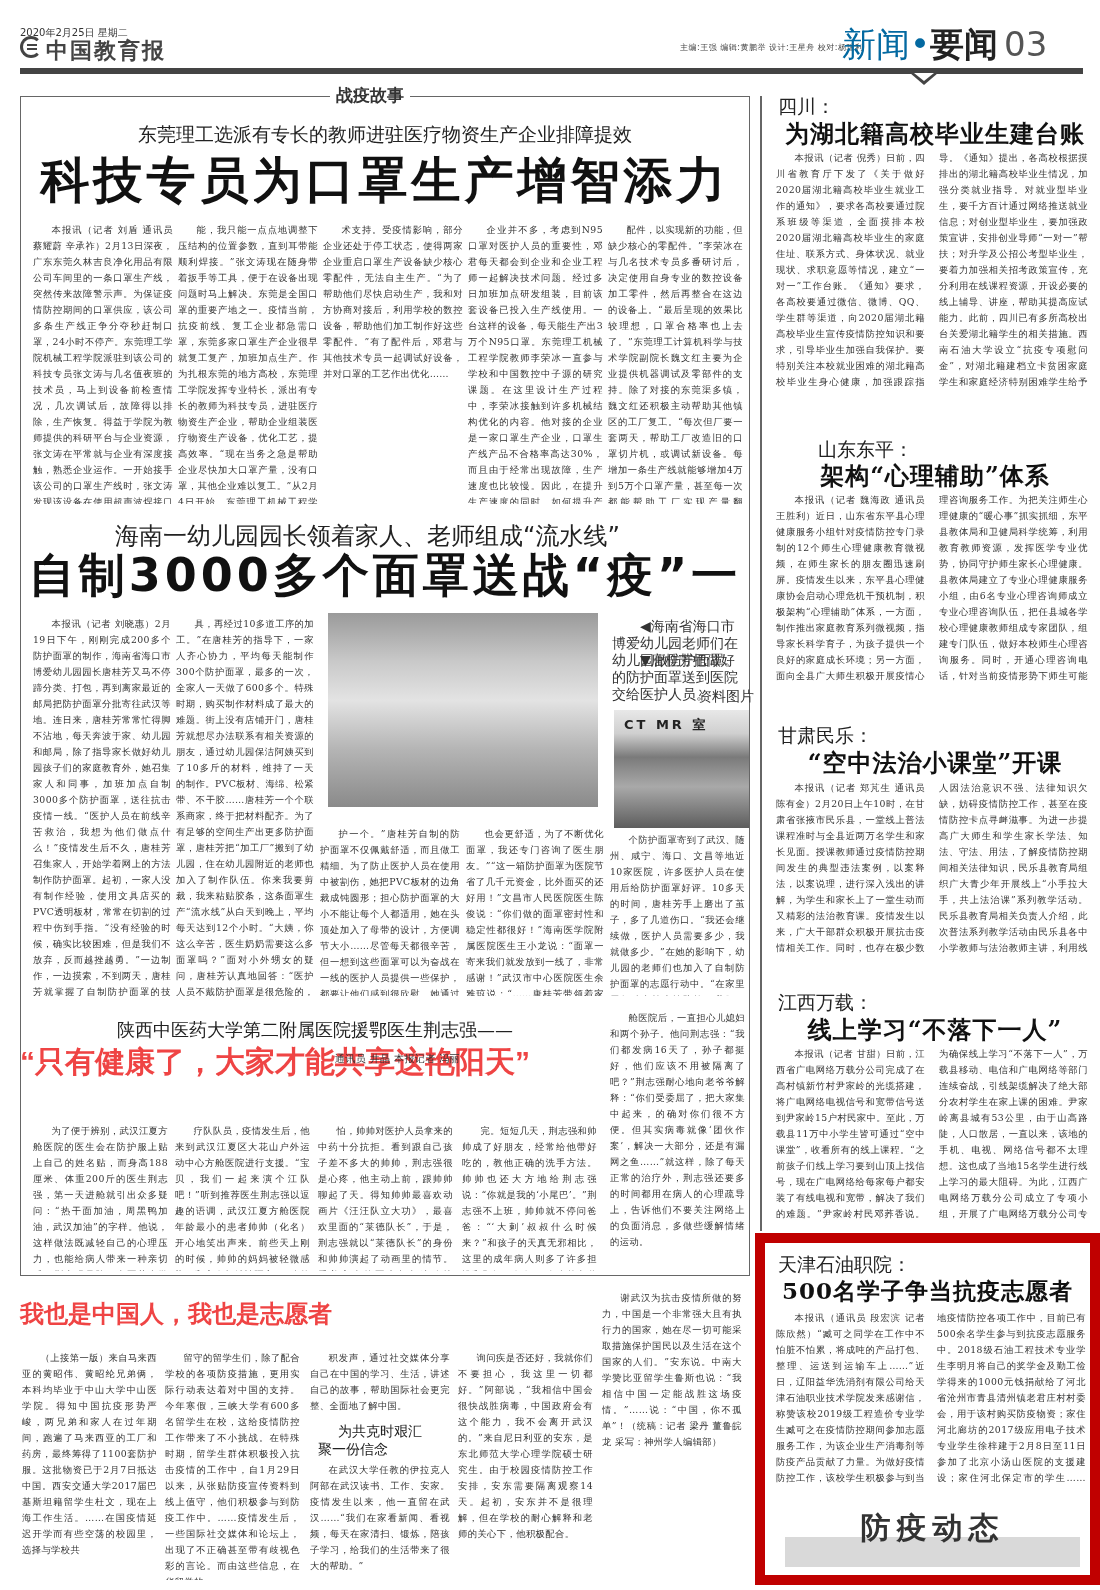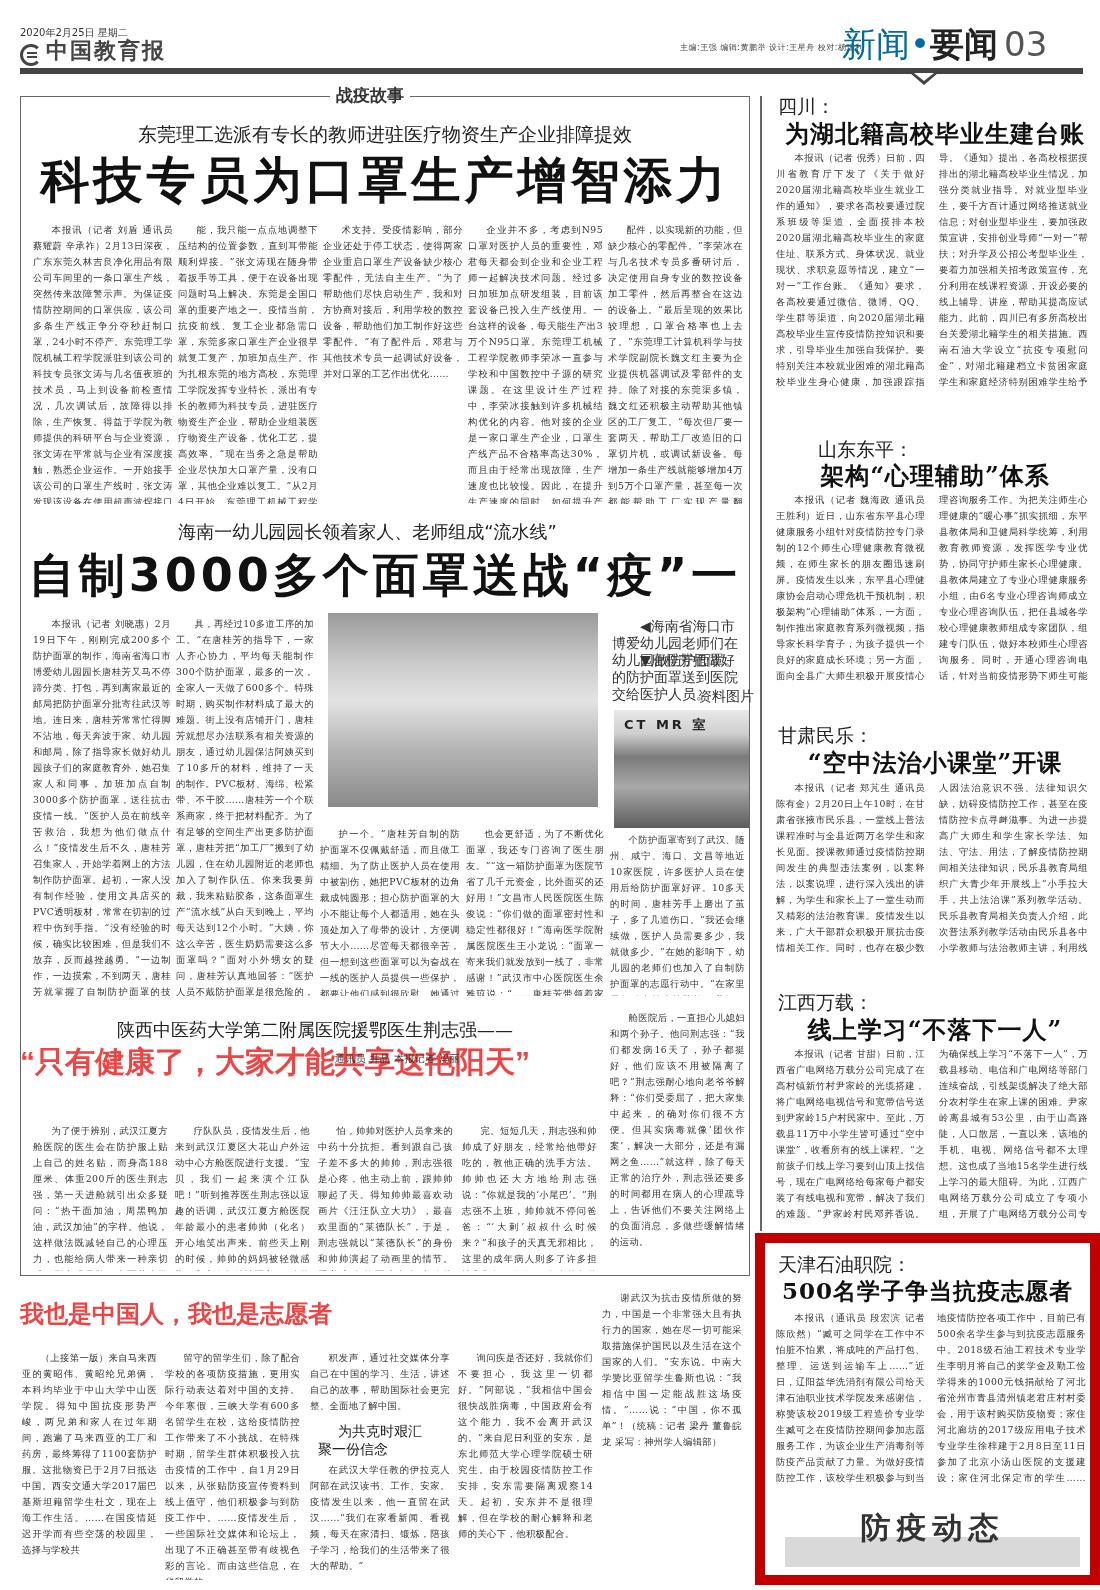--- a/index.html
+++ b/index.html
@@ -1,19 +1,19 @@
 <!DOCTYPE html>
 <html><head>
 <meta charset="utf-8">
 <style>
 *{box-sizing:border-box;margin:0;padding:0}
 body{width:1100px;height:1590px;background:#fff;font-family:"DejaVu Serif",serif;color:#2a2a2a;position:relative;overflow:hidden}
 .abs{position:absolute}
 .masthead-date{left:20px;top:26px;font-size:10px;font-family:"DejaVu Sans",sans-serif;color:#333}
-.masthead-logo{left:20px;top:36px;font-size:22px;font-weight:bold;color:#444;letter-spacing:2px;display:flex;align-items:flex-end;gap:4px}
+.masthead-logo{left:20px;top:36px;font-size:22px;font-weight:bold;color:#444;letter-spacing:2px;display:flex;align-items:flex-start;gap:4px}
 .logo-mark{width:22px;height:22px;border:3px solid #444;border-radius:50%;border-right-color:transparent;position:relative}
 .logo-mark:after{content:"";position:absolute;left:4px;top:5px;width:10px;height:2px;background:#444;box-shadow:0 4px 0 #444}
 .credits{left:680px;top:42px;font-size:8px;font-family:"DejaVu Sans",sans-serif;color:#444;letter-spacing:0.5px}
 .section-title{left:842px;top:22px;font-size:34px;font-family:"DejaVu Sans",sans-serif;color:#333;display:flex;align-items:baseline}
 .section-title .light{font-weight:normal;color:#0369a1}
 .section-title .bold{font-weight:bold;color:#222}
 .section-title .num{color:#555;margin-left:6px}
 .rule{left:20px;top:68px;width:1063px;height:6px;background:#444}
 .rule-notch{left:910px;top:73px;width:0;height:0;border-left:14px solid transparent;border-right:14px solid transparent;border-top:12px solid #444}
 .rule-notch-inner{left:914px;top:73px;width:0;height:0;border-left:10px solid transparent;border-right:10px solid transparent;border-top:8px solid #fff}
@@ -66,21 +66,21 @@
 <div class="abs col-text" style="left:323px;top:222px;width:140px;height:282px;">
     <p>术支持。受疫情影响，部分企业还处于停工状态，使得两家企业重启口罩生产设备缺少核心零配件，无法自主生产。“为了帮助他们尽快启动生产，我和对方协商对接后，利用学校的数控设备，帮助他们加工制作好这些零配件。”有了配件后，邓君与其他技术专员一起调试好设备，并对口罩的工艺作出优化……</p>
   </div>
 <div class="abs col-text" style="left:468px;top:222px;width:135px;height:282px;">
     <p>企业并不多，考虑到N95口罩对医护人员的重要性，邓君每天都会到企业和企业工程师一起解决技术问题。经过多日加班加点研发组装，目前该套设备已投入生产线使用。一台这样的设备，每天能生产出3万个N95口罩。东莞理工机械工程学院教师李荣冰一直参与学校和中国数控中子源的研究课题。在这里设计生产过程中，李荣冰接触到许多机械结构优化的内容。他对接的企业是一家口罩生产企业，口罩生产线产品不合格率高达30%，而且由于经常出现故障，生产速度也比较慢。因此，在提升生产速度的同时，如何提升产品合格率，成为摆在李荣冰面前的首要问题。“一件始终想通过调整设备来改善，但效果并不明显，这时我想到生产线上每个环节的零</p>
   </div>
 <div class="abs col-text" style="left:608px;top:222px;width:135px;height:282px;">
     <p>配件，以实现新的功能，但缺少核心的零配件。”李荣冰在与几名技术专员多番研讨后，决定使用自身专业的数控设备加工零件，然后再整合在这边的设备上。“最后呈现的效果比较理想，口罩合格率也上去了。”东莞理工计算机科学与技术学院副院长魏文红主要为企业提供机器调试及零部件的支持。除了对接的东莞渠多镇，魏文红还积极主动帮助其他镇区的工厂复工。“每次但厂要一套两天，帮助工厂改造旧的口罩切片机，或调试新设备。每增加一条生产线就能够增加4万到5万个口罩产量，甚至每一次都能帮助工厂实现产量翻倍。”在魏文红看来，这次科技专员经历不仅是教学之外的一次宝贵实践，也是教师将理论知识落地转化为生产力的一次宝贵实践。</p>
   </div>
 
-<div class="abs sub" style="left:20px;top:520px;width:686px;font-size:18px;padding-left:9px;">海南一幼儿园园长领着家人、老师组成“流水线”</div>
+<div class="abs sub" style="left:20px;top:520px;width:686px;font-size:24px;padding-left:9px;">海南一幼儿园园长领着家人、老师组成“流水线”</div>
 <div class="abs headline-xl" style="left:20px;top:545px;width:730px;font-size:46px;">自制3000多个面罩送战“疫”一线</div>
 <div class="abs col-text" style="left:33px;top:616px;width:138px;height:380px;">
     <p>本报讯（记者 刘晓惠）2月19日下午，刚刚完成200多个防护面罩的制作，海南省海口市博爱幼儿园园长唐桂芳又马不停蹄分类、打包，再到离家最近的邮局把防护面罩分批寄往武汉等地。连日来，唐桂芳常常忙得脚不沾地，每天奔波于家、幼儿园和邮局，除了指导家长做好幼儿园孩子们的家庭教育外，她召集家人和同事，加班加点自制3000多个防护面罩，送往抗击疫情一线。“医护人员在前线辛苦救治，我想为他们做点什么！”疫情发生后不久，唐桂芳召集家人，开始学着网上的方法制作防护面罩。起初，一家人没有制作经验，使用文具店买的PVC透明板材，常常在切割的过程中伤到手指。“没有经验的时候，确实比较困难，但是我们不放弃，反而越挫越勇。”一边制作，一边摸索，不到两天，唐桂芳就掌握了自制防护面罩的技巧。“制作一个佩戴舒适且实用的防护面罩，至少需要5种材料、4种工</p>
   </div>
 <div class="abs col-text" style="left:176px;top:616px;width:138px;height:380px;">
     <p>具，再经过10多道工序的加工。”在唐桂芳的指导下，一家人齐心协力，平均每天能制作300个防护面罩，最多的一次，全家人一天做了600多个。特殊时期，购买制作材料成了最大的难题。街上没有店铺开门，唐桂芳就想尽办法联系有相关资源的朋友，通过幼儿园保洁阿姨买到了10多斤的材料，维持了一天的制作。PVC板材、海绵、松紧带、不干胶……唐桂芳一个个联系商家，终于把材料配齐。为了有足够的空间生产出更多防护面罩，唐桂芳把“加工厂”搬到了幼儿园，住在幼儿园附近的老师也加入了制作队伍。你来我要剪裁，我来粘贴胶条，这条面罩生产“流水线”从白天到晚上，平均每天达到12个小时。“大姨，你这么辛苦，医生奶奶需要这么多面罩吗？”面对小外甥女的疑问，唐桂芳认真地回答：“医护人员不戴防护面罩是很危险的，我们多做一个，就能多保</p>
   </div>
 <div class="abs photo" style="left:328px;top:613px;width:270px;height:194px;" title="幼儿园老师们在教室里制作防护面罩"></div>
 <div class="abs caption" style="left:612px;top:618px;width:132px;text-indent:2em;">◀海南省海口市博爱幼儿园老师们在幼儿园做防护面罩。</div>
 <div class="abs caption" style="left:612px;top:652px;width:132px;text-indent:2em;">▼唐桂芳把做好的防护面罩送到医院交给医护人员。</div>

